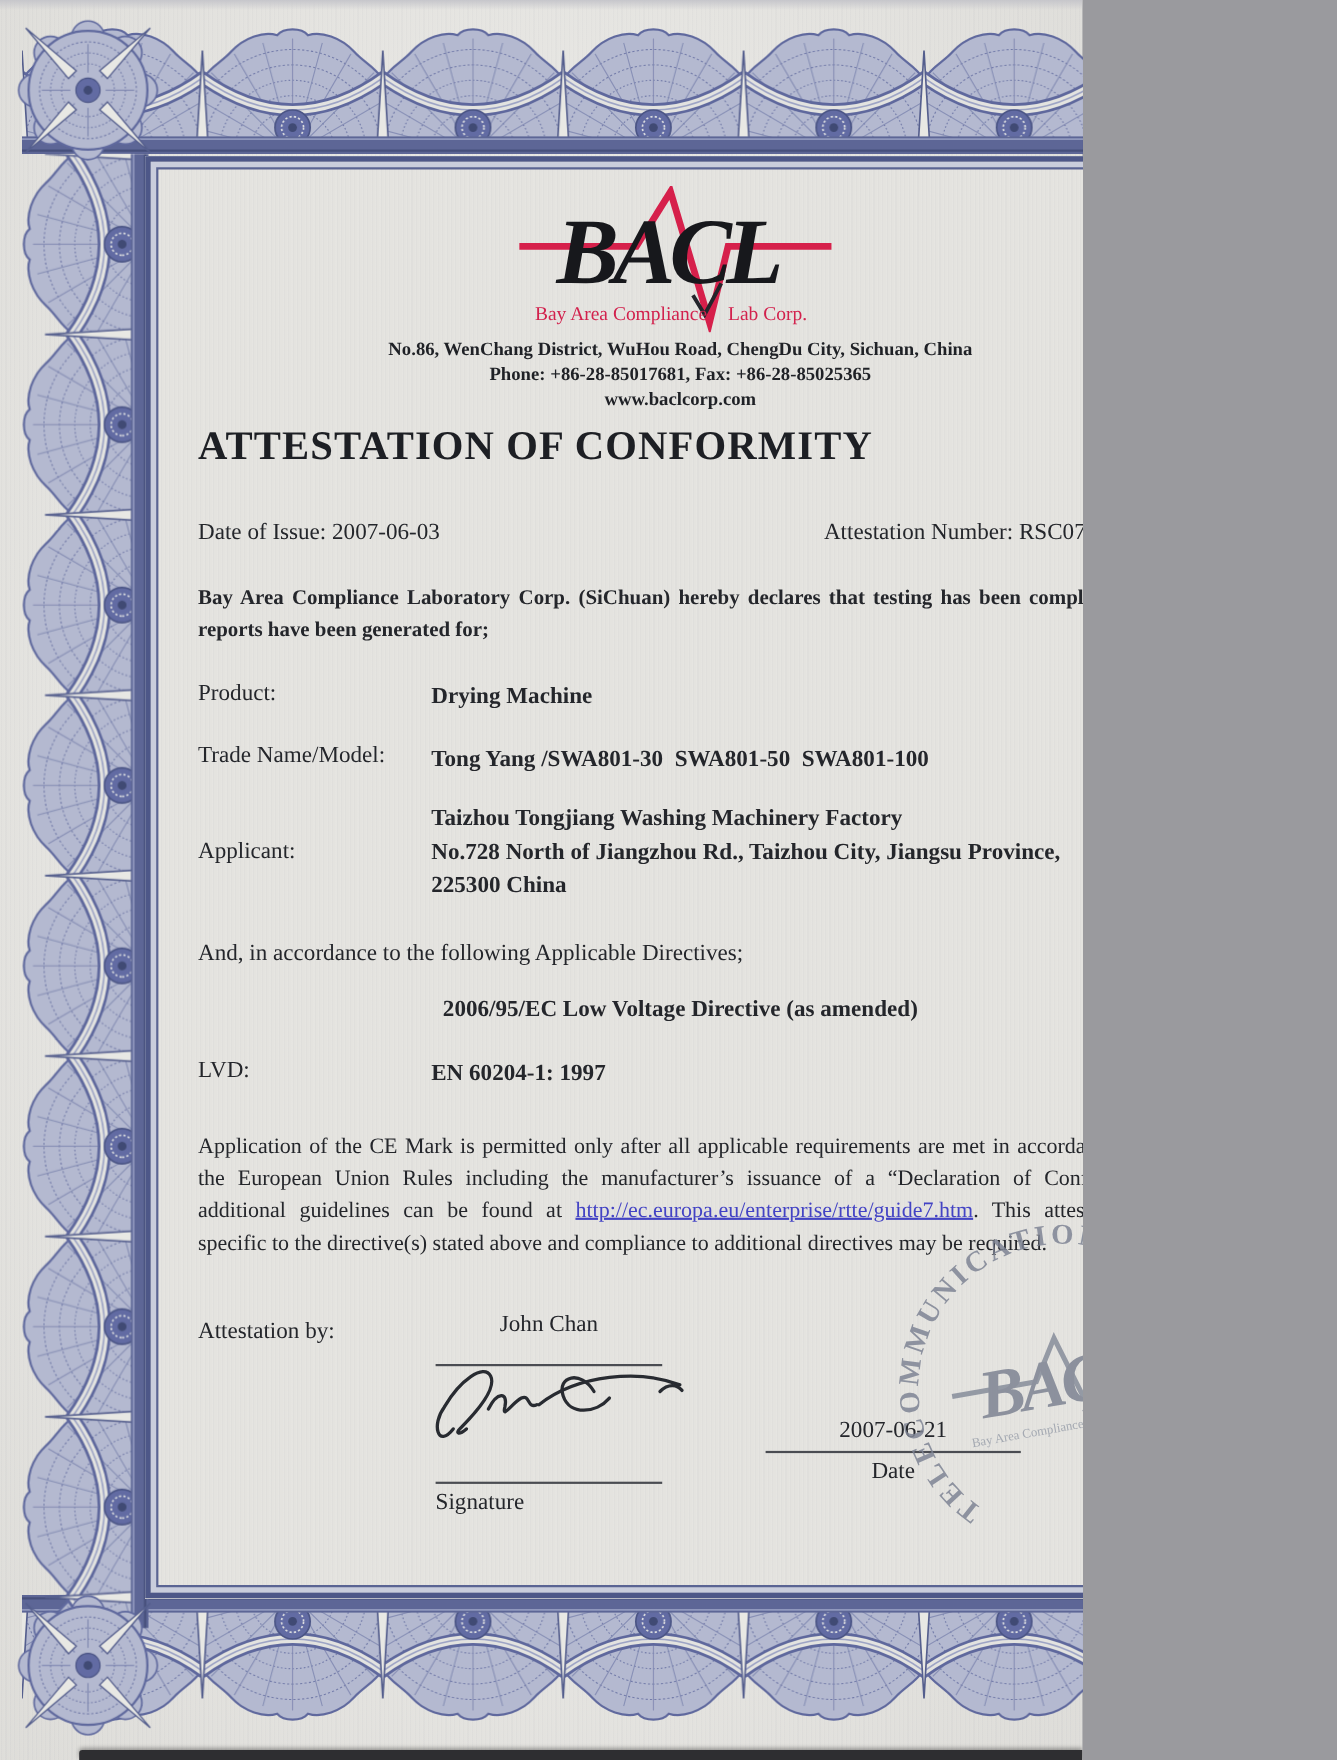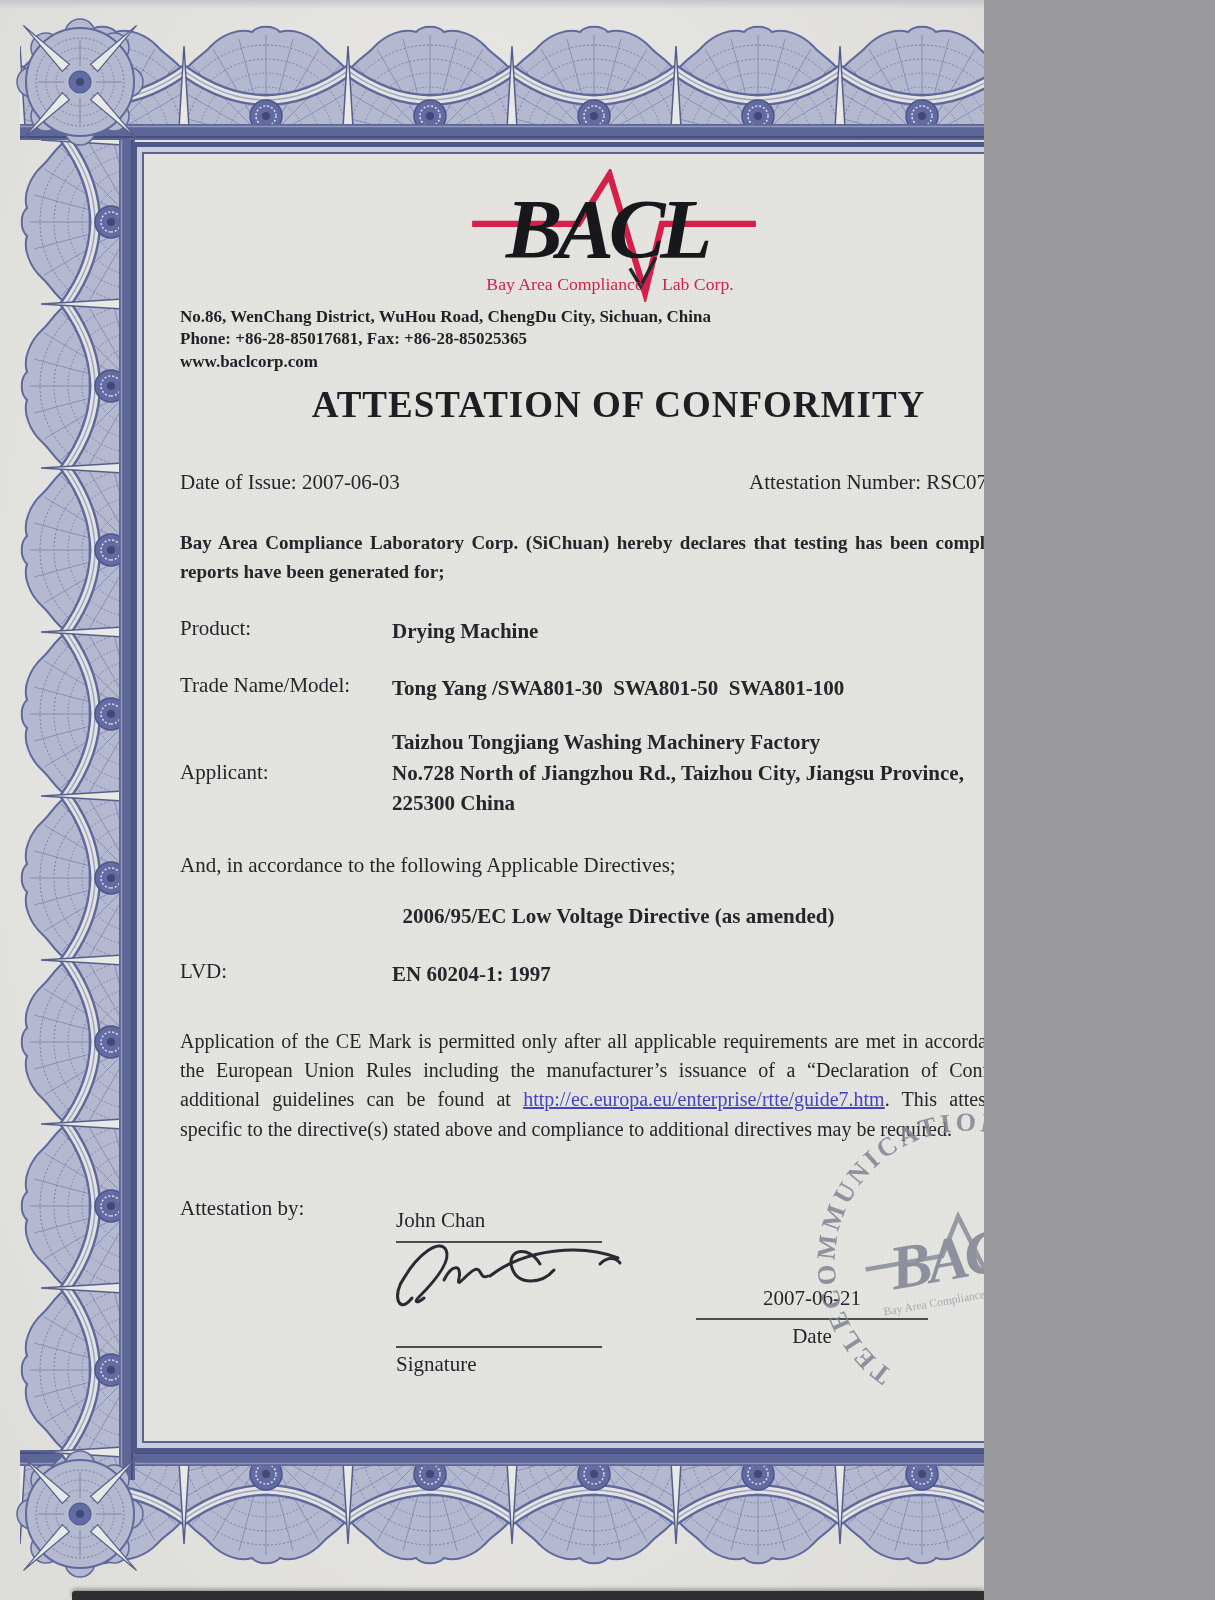--- a/index.html
+++ b/index.html
@@ -22,37 +22,37 @@
     position:absolute;left:132px;top:142px;width:973px;height:1311px;box-sizing:border-box;
     border:5px solid #4d5788;
     box-shadow:inset 0 0 0 5px #c9cddc, inset 0 0 0 7px #5a6493;
     background:
       repeating-linear-gradient(90deg, rgba(255,255,255,.06) 0 1px, rgba(110,115,140,.035) 1px 2px, transparent 2px 4px),
       #e4e3df;
     z-index:2;padding:20px 43px 0;
   }
   .logo-wrap{text-align:center;margin-top:2px;}
   .logo-wrap svg{width:302px;height:133px;margin-left:-10px;}
-  .hdr-line{ font-weight:bold;font-size:17px;line-height:1.32;color:#1f2126;}
-  .page-title{text-align:center;font-weight:bold;font-size:37px;letter-spacing:1px;margin-top:10px;color:#1d1f24;}
+  .hdr-line{ text-align:center;font-weight:bold;font-size:17px;line-height:1.32;color:#1f2126;}
+  .page-title{text-align:left;font-weight:bold;font-size:37px;letter-spacing:1px;margin-top:10px;color:#1d1f24;}
   .meta-row{display:flex;justify-content:space-between;margin-top:44px;font-size:21px;}
   .decl{margin-top:34px;font-weight:bold;font-size:19px;line-height:1.5;text-align:justify;}
   .frow{display:flex;margin-top:30px;font-size:21px;}
   .frow .lbl{flex:0 0 212px;}
   .frow .val{font-weight:bold;white-space:pre-wrap;line-height:1.45;}
   .frow.center-lbl .lbl{align-self:center;}
   .intro{margin-top:34px;font-size:21px;}
   .directive-line{margin-top:26px;text-align:center;font-weight:bold;font-size:21px;}
   .standards-intro{margin-top:12px;font-size:21px;}
   .legal{margin-top:38px;font-size:20px;line-height:1.46;text-align:justify;}
   .legal a{color:#4343c4;text-decoration:underline;}
   .sig-area{position:relative;margin-top:44px;height:235px;font-size:21px;}
   .sig-label{position:absolute;left:0;top:8px;}
-  .name-box{position:absolute;left:216px;top:20px;width:206px;text-align:left;
-    border-bottom:2px solid #4a4c52;padding-bottom:8px;}
+  .name-box{position:absolute;left:216px;top:2px;width:206px;text-align:center;
+    border-bottom:2px solid #4a4c52;padding-bottom:24px;}
   .scrawl{position:absolute;left:214px;top:44px;width:230px;height:92px;}
   .sig-underline{position:absolute;left:216px;top:158px;width:206px;border-bottom:2px solid #4a4c52;}
   .sig-caption{position:absolute;left:216px;top:164px;}
   .date-value{position:absolute;left:516px;top:98px;width:232px;text-align:center;}
   .date-underline{position:absolute;left:516px;top:130px;width:232px;border-bottom:2px solid #4a4c52;}
   .date-caption{position:absolute;left:516px;top:136px;width:232px;text-align:center;}
   svg.stamp{position:absolute;left:797px;top:1092px;width:344px;height:344px;z-index:3;}
 </style>
 </head>
 <body>

